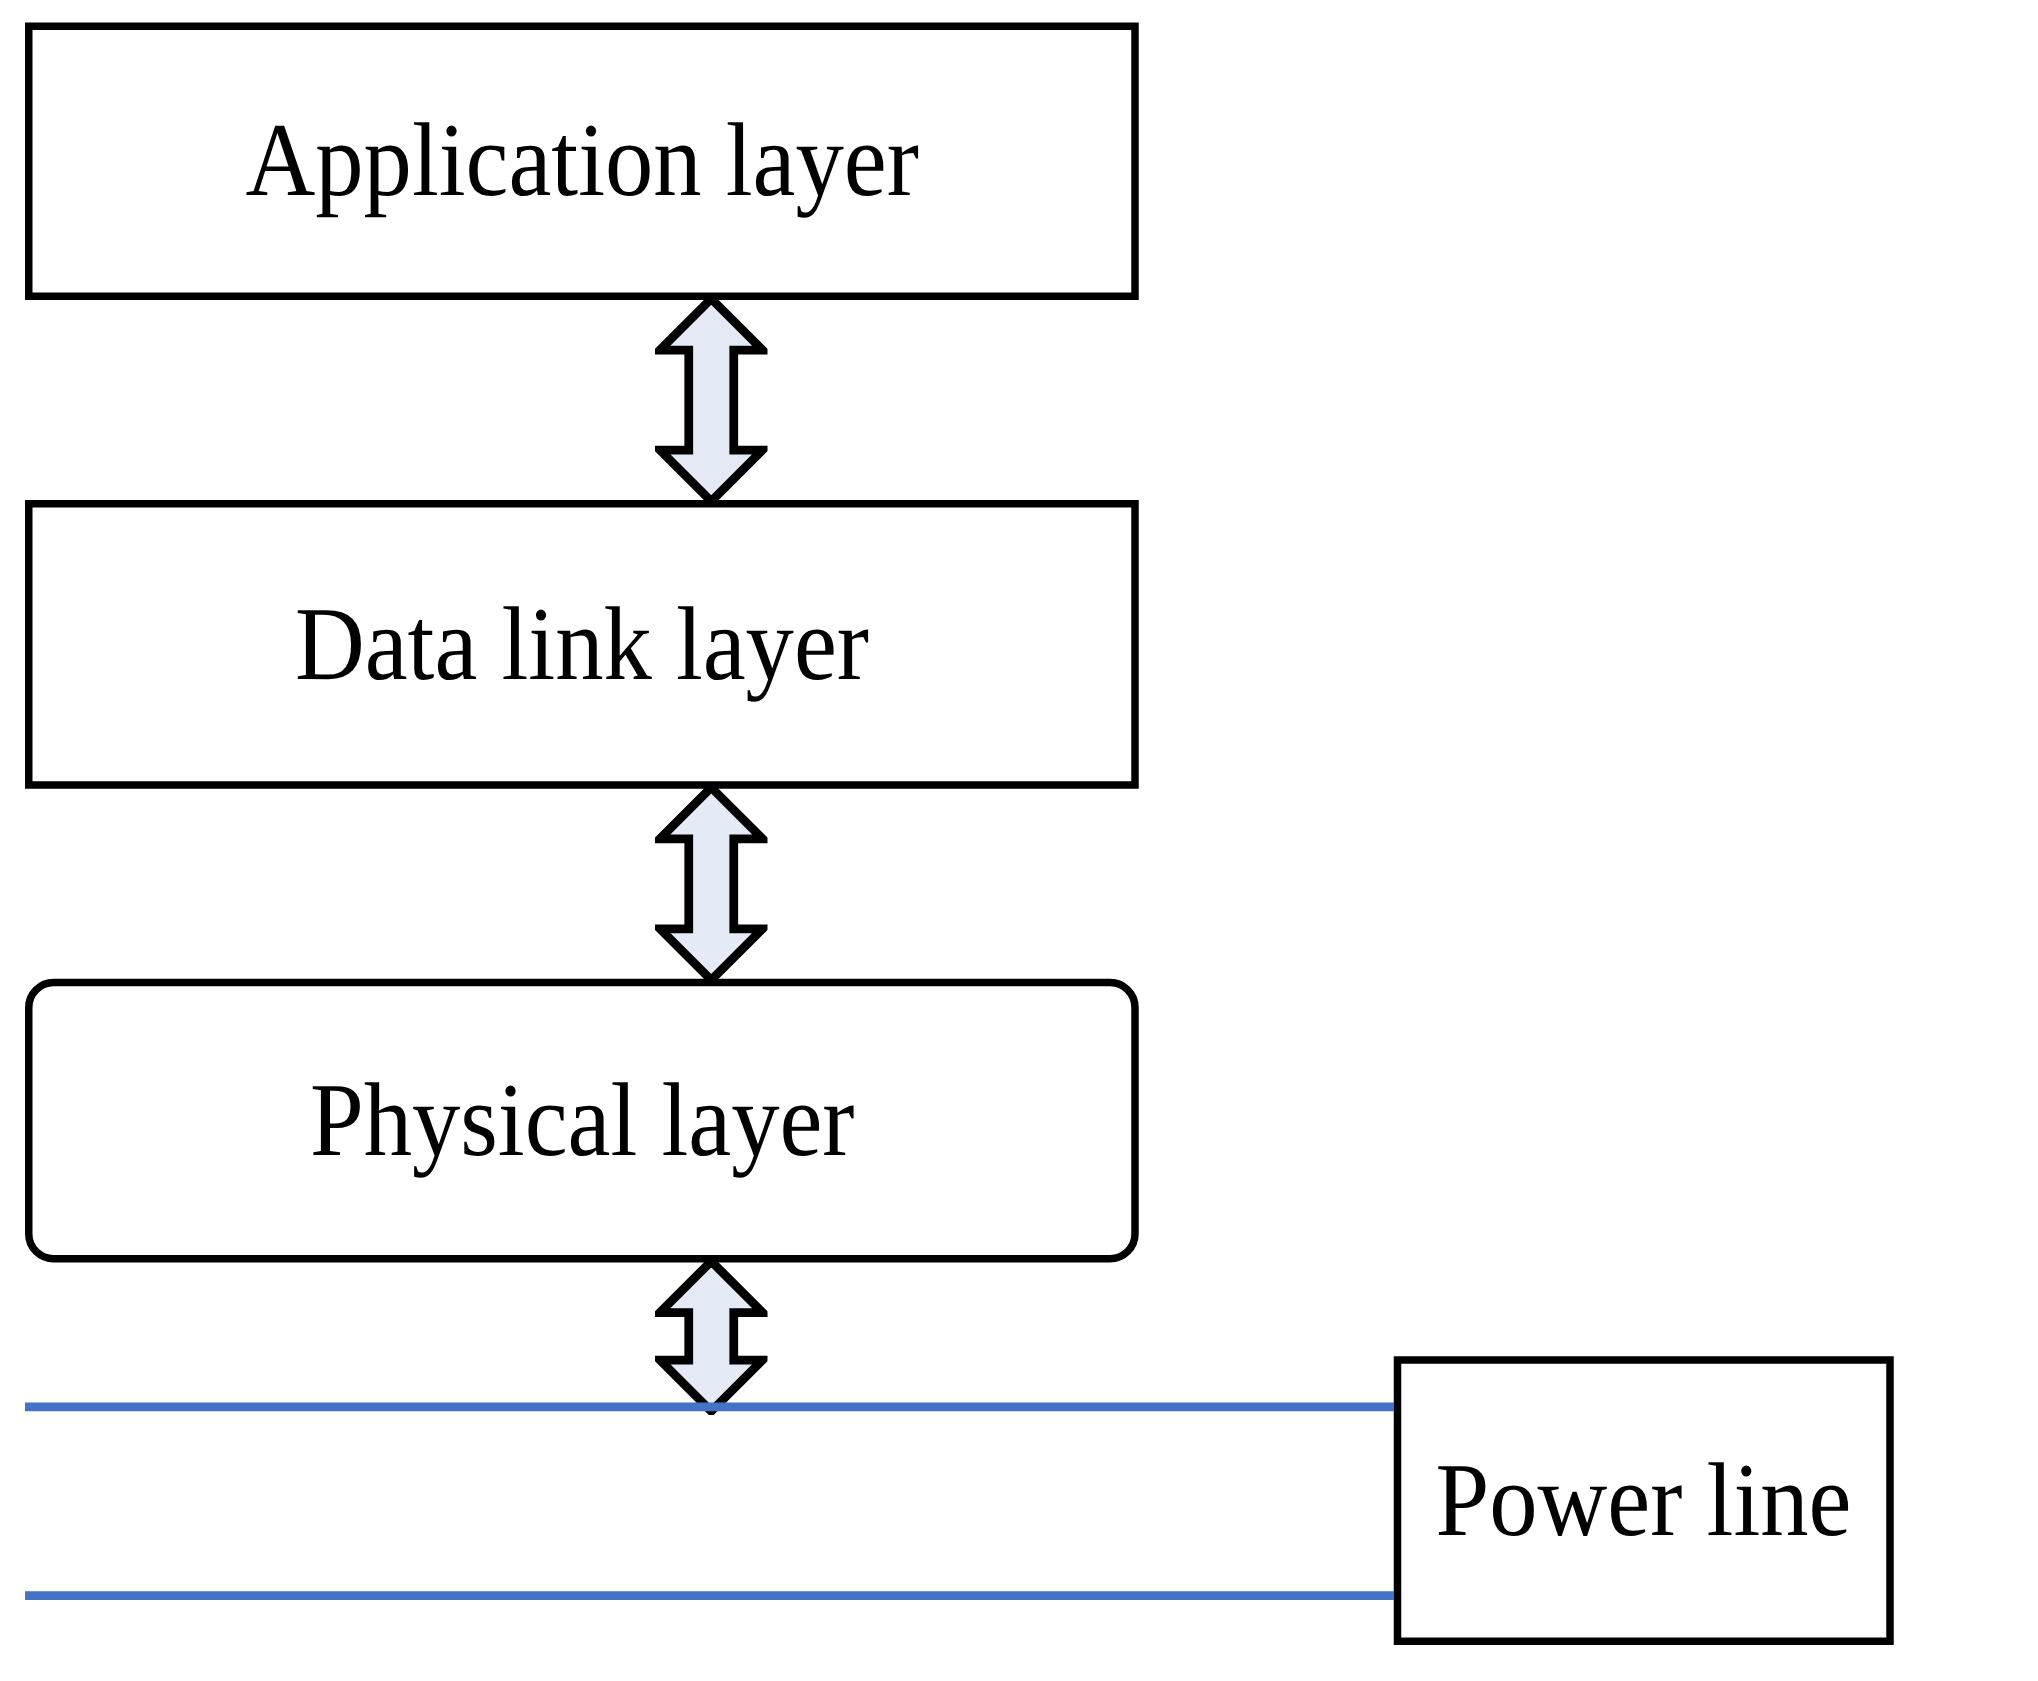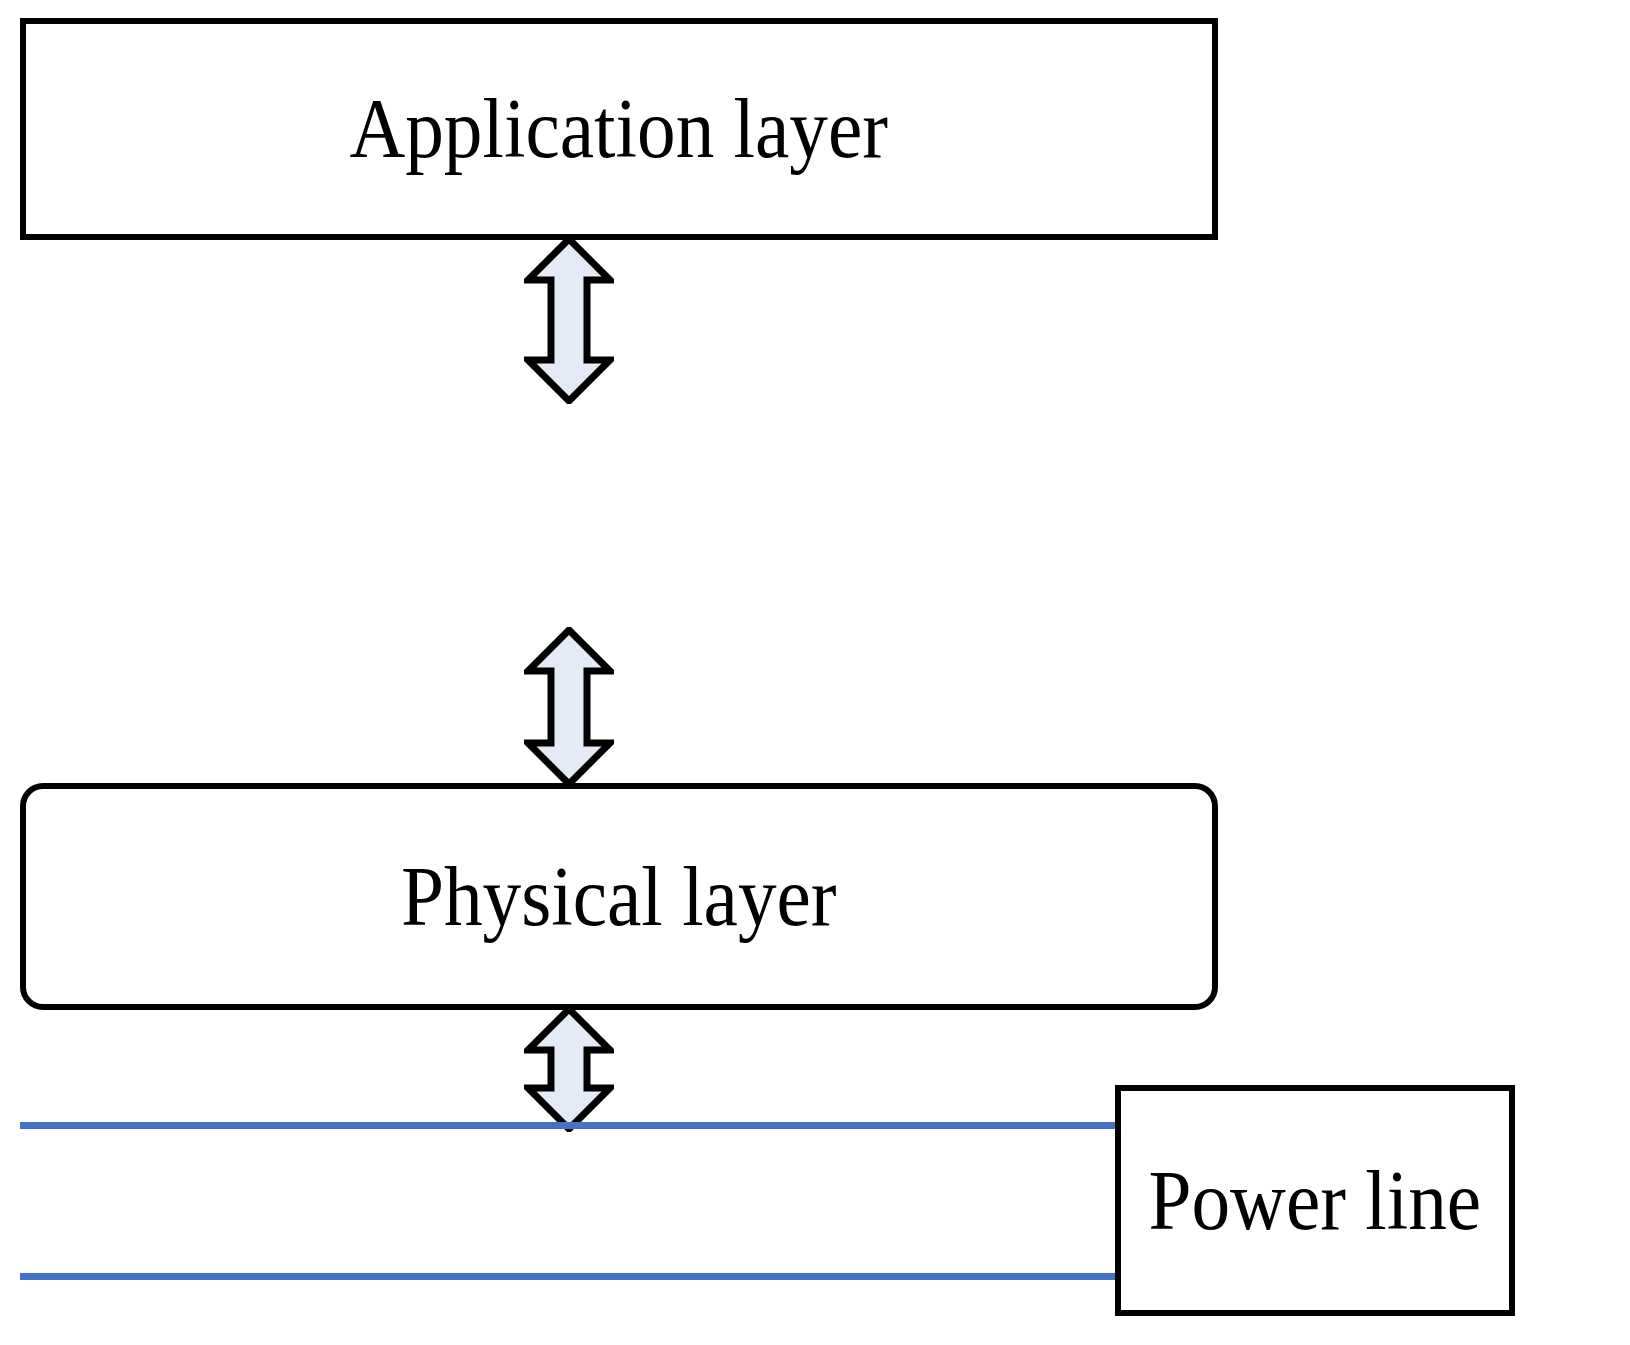--- a/index.html
+++ b/index.html
@@ -14,21 +14,21 @@
     position: relative;
     width: 1630px;
     height: 1345px;
     background: #ffffff;
     overflow: hidden;
   }
 
   .layer-box {
     position: absolute;
     left: 20px;
-    width: 1198px;
+    width: 891px;
     box-sizing: border-box;
     border: 6px solid #000000;
     background: #ffffff;
     display: flex;
     align-items: center;
     justify-content: center;
   }
   .layer-label {
     font-family: "Liberation Serif", "DejaVu Serif", serif;
     font-size: 84px;
@@ -102,20 +102,23 @@
   <div class="layer-box" id="box-application">
     <span class="layer-label">Application layer</span>
   </div>
 
   <div class="arrow-wrap" id="arrow-app-datalink">
     <svg class="arrow" viewBox="0 0 90 168" preserveAspectRatio="none">
       <polygon points="45,3 86,44 63,44 63,124 86,124 45,165 4,124 27,124 27,44 4,44" fill="#e4ebf7" stroke="#000000" stroke-width="7" stroke-linejoin="miter"></polygon>
     </svg>
   </div>
 
+  <div class="layer-box" id="box-datalink">
+    <span class="layer-label">Data link layer</span>
+  </div>
 
   <div class="arrow-wrap" id="arrow-datalink-phys">
     <svg class="arrow" viewBox="0 0 90 160" preserveAspectRatio="none">
       <polygon points="45,3 86,44 63,44 63,116 86,116 45,157 4,116 27,116 27,44 4,44" fill="#e4ebf7" stroke="#000000" stroke-width="7" stroke-linejoin="miter"></polygon>
     </svg>
   </div>
 
   <div class="layer-box" id="box-physical">
     <span class="layer-label">Physical layer</span>
   </div>

